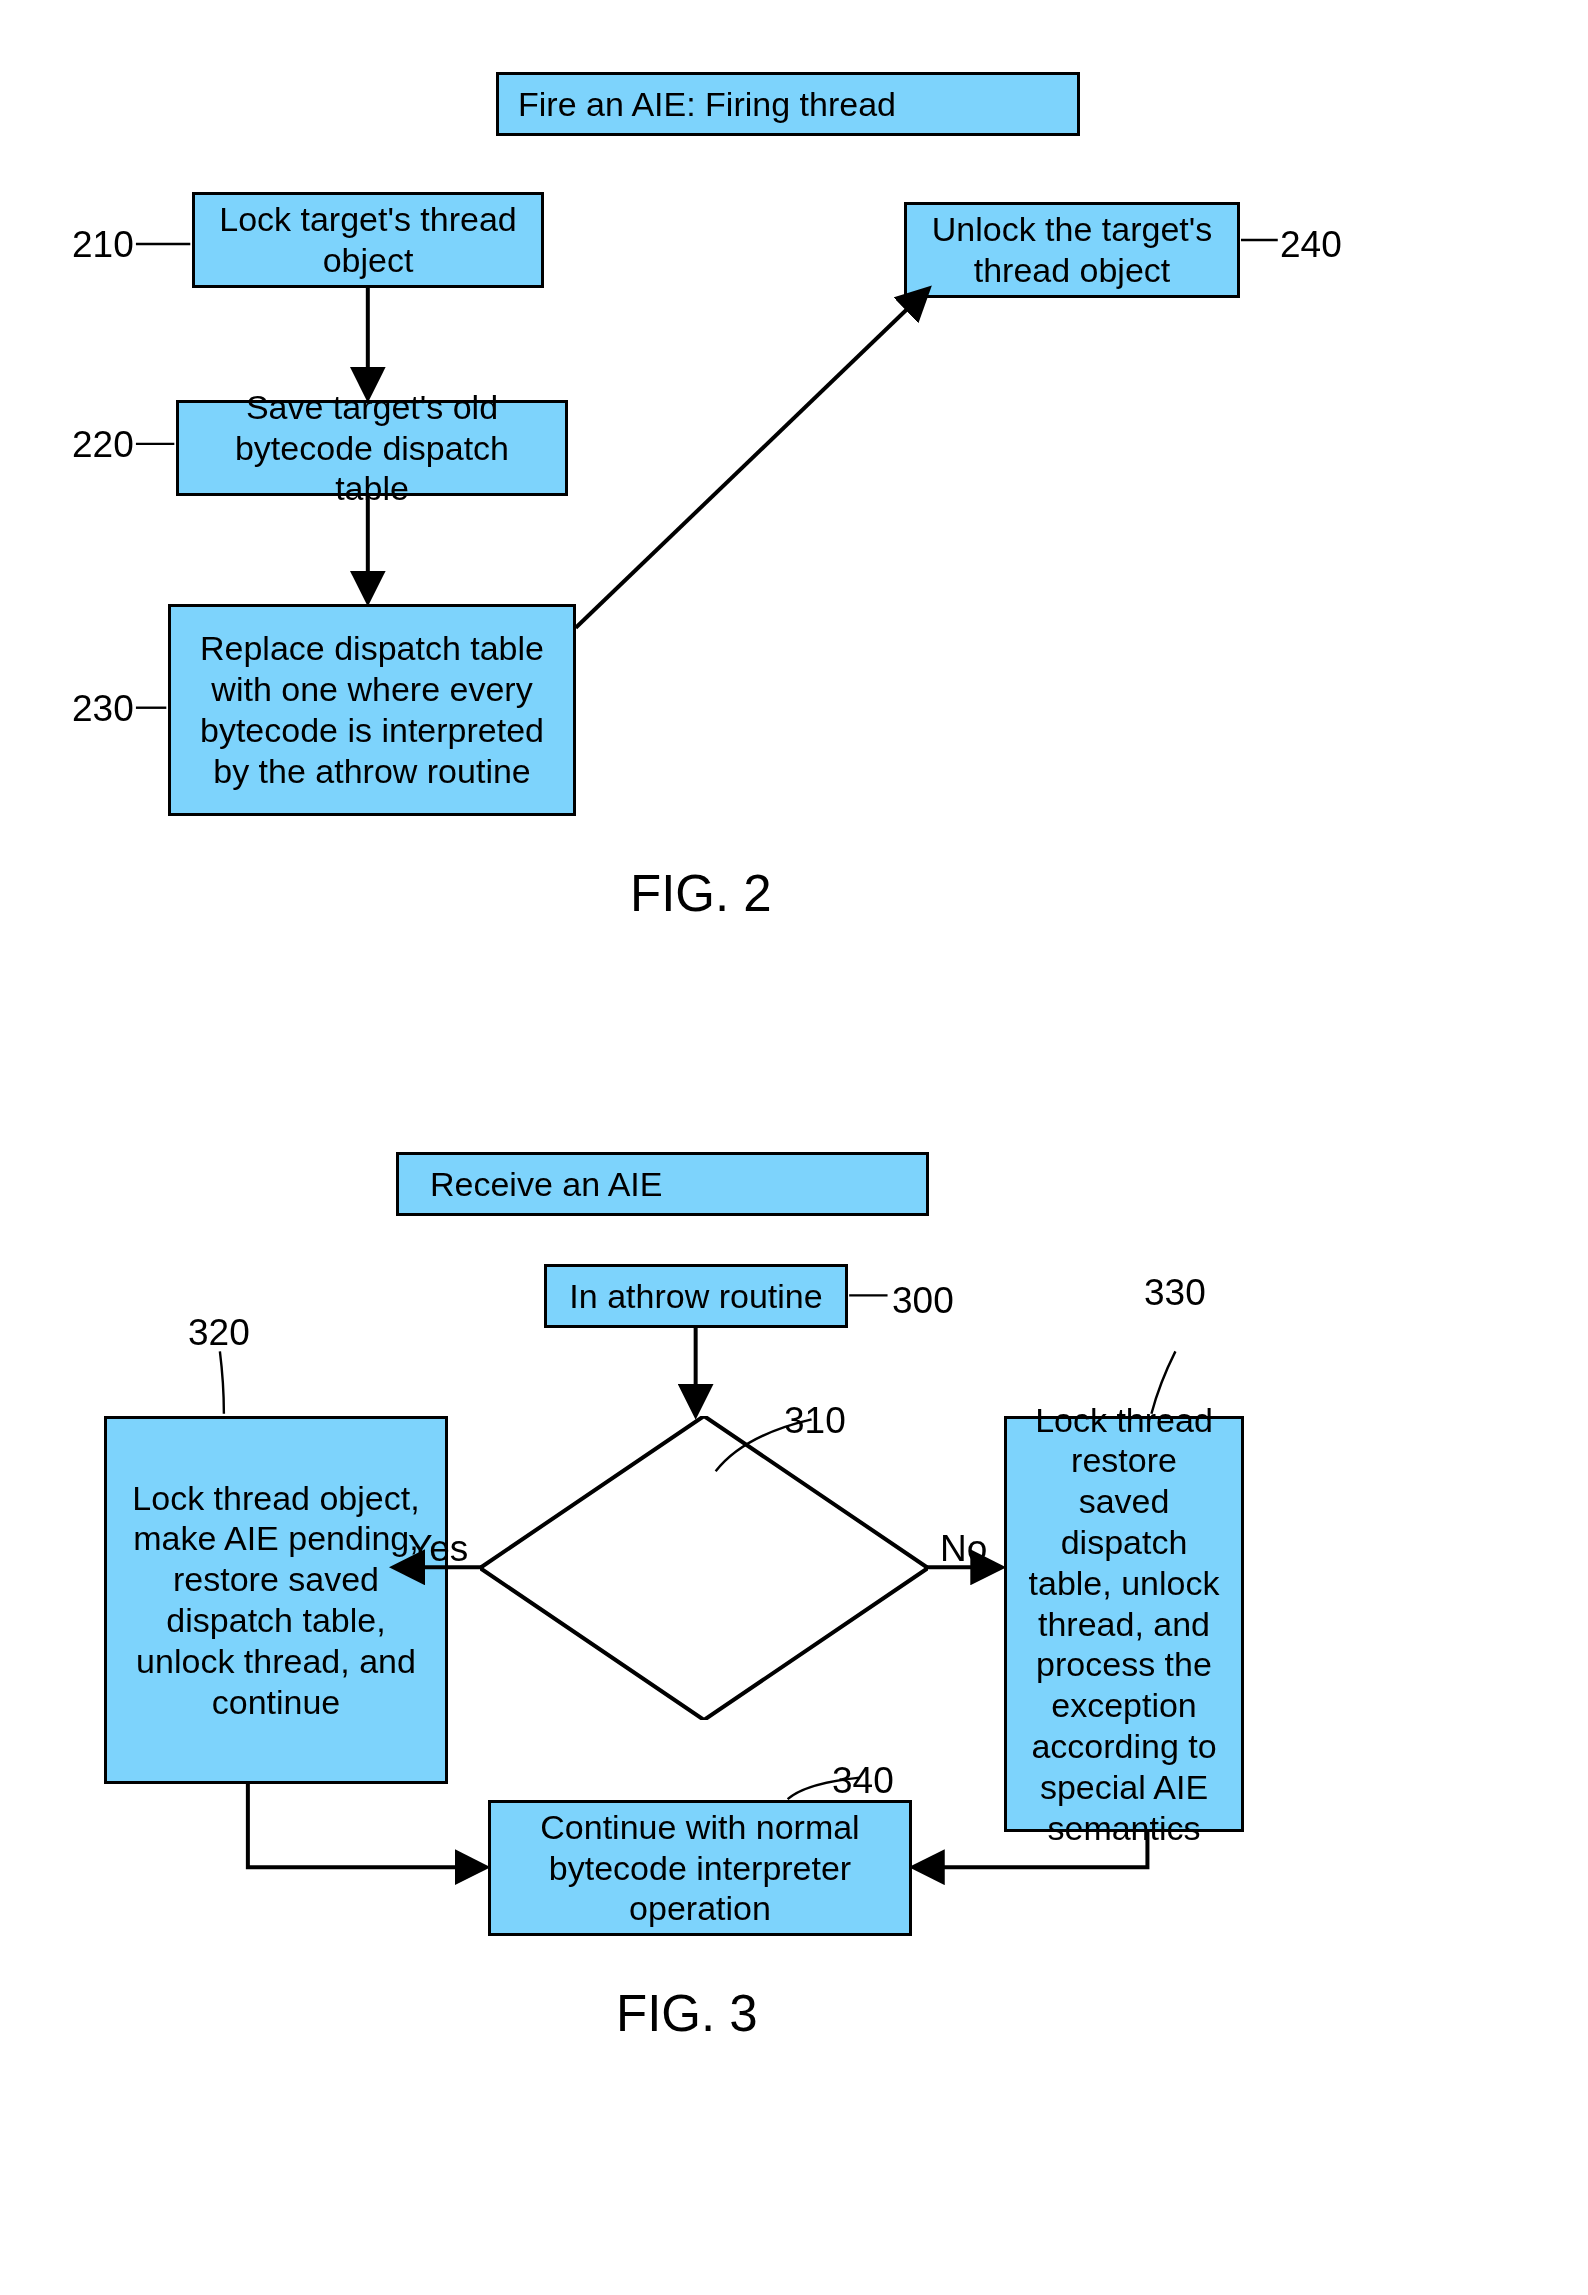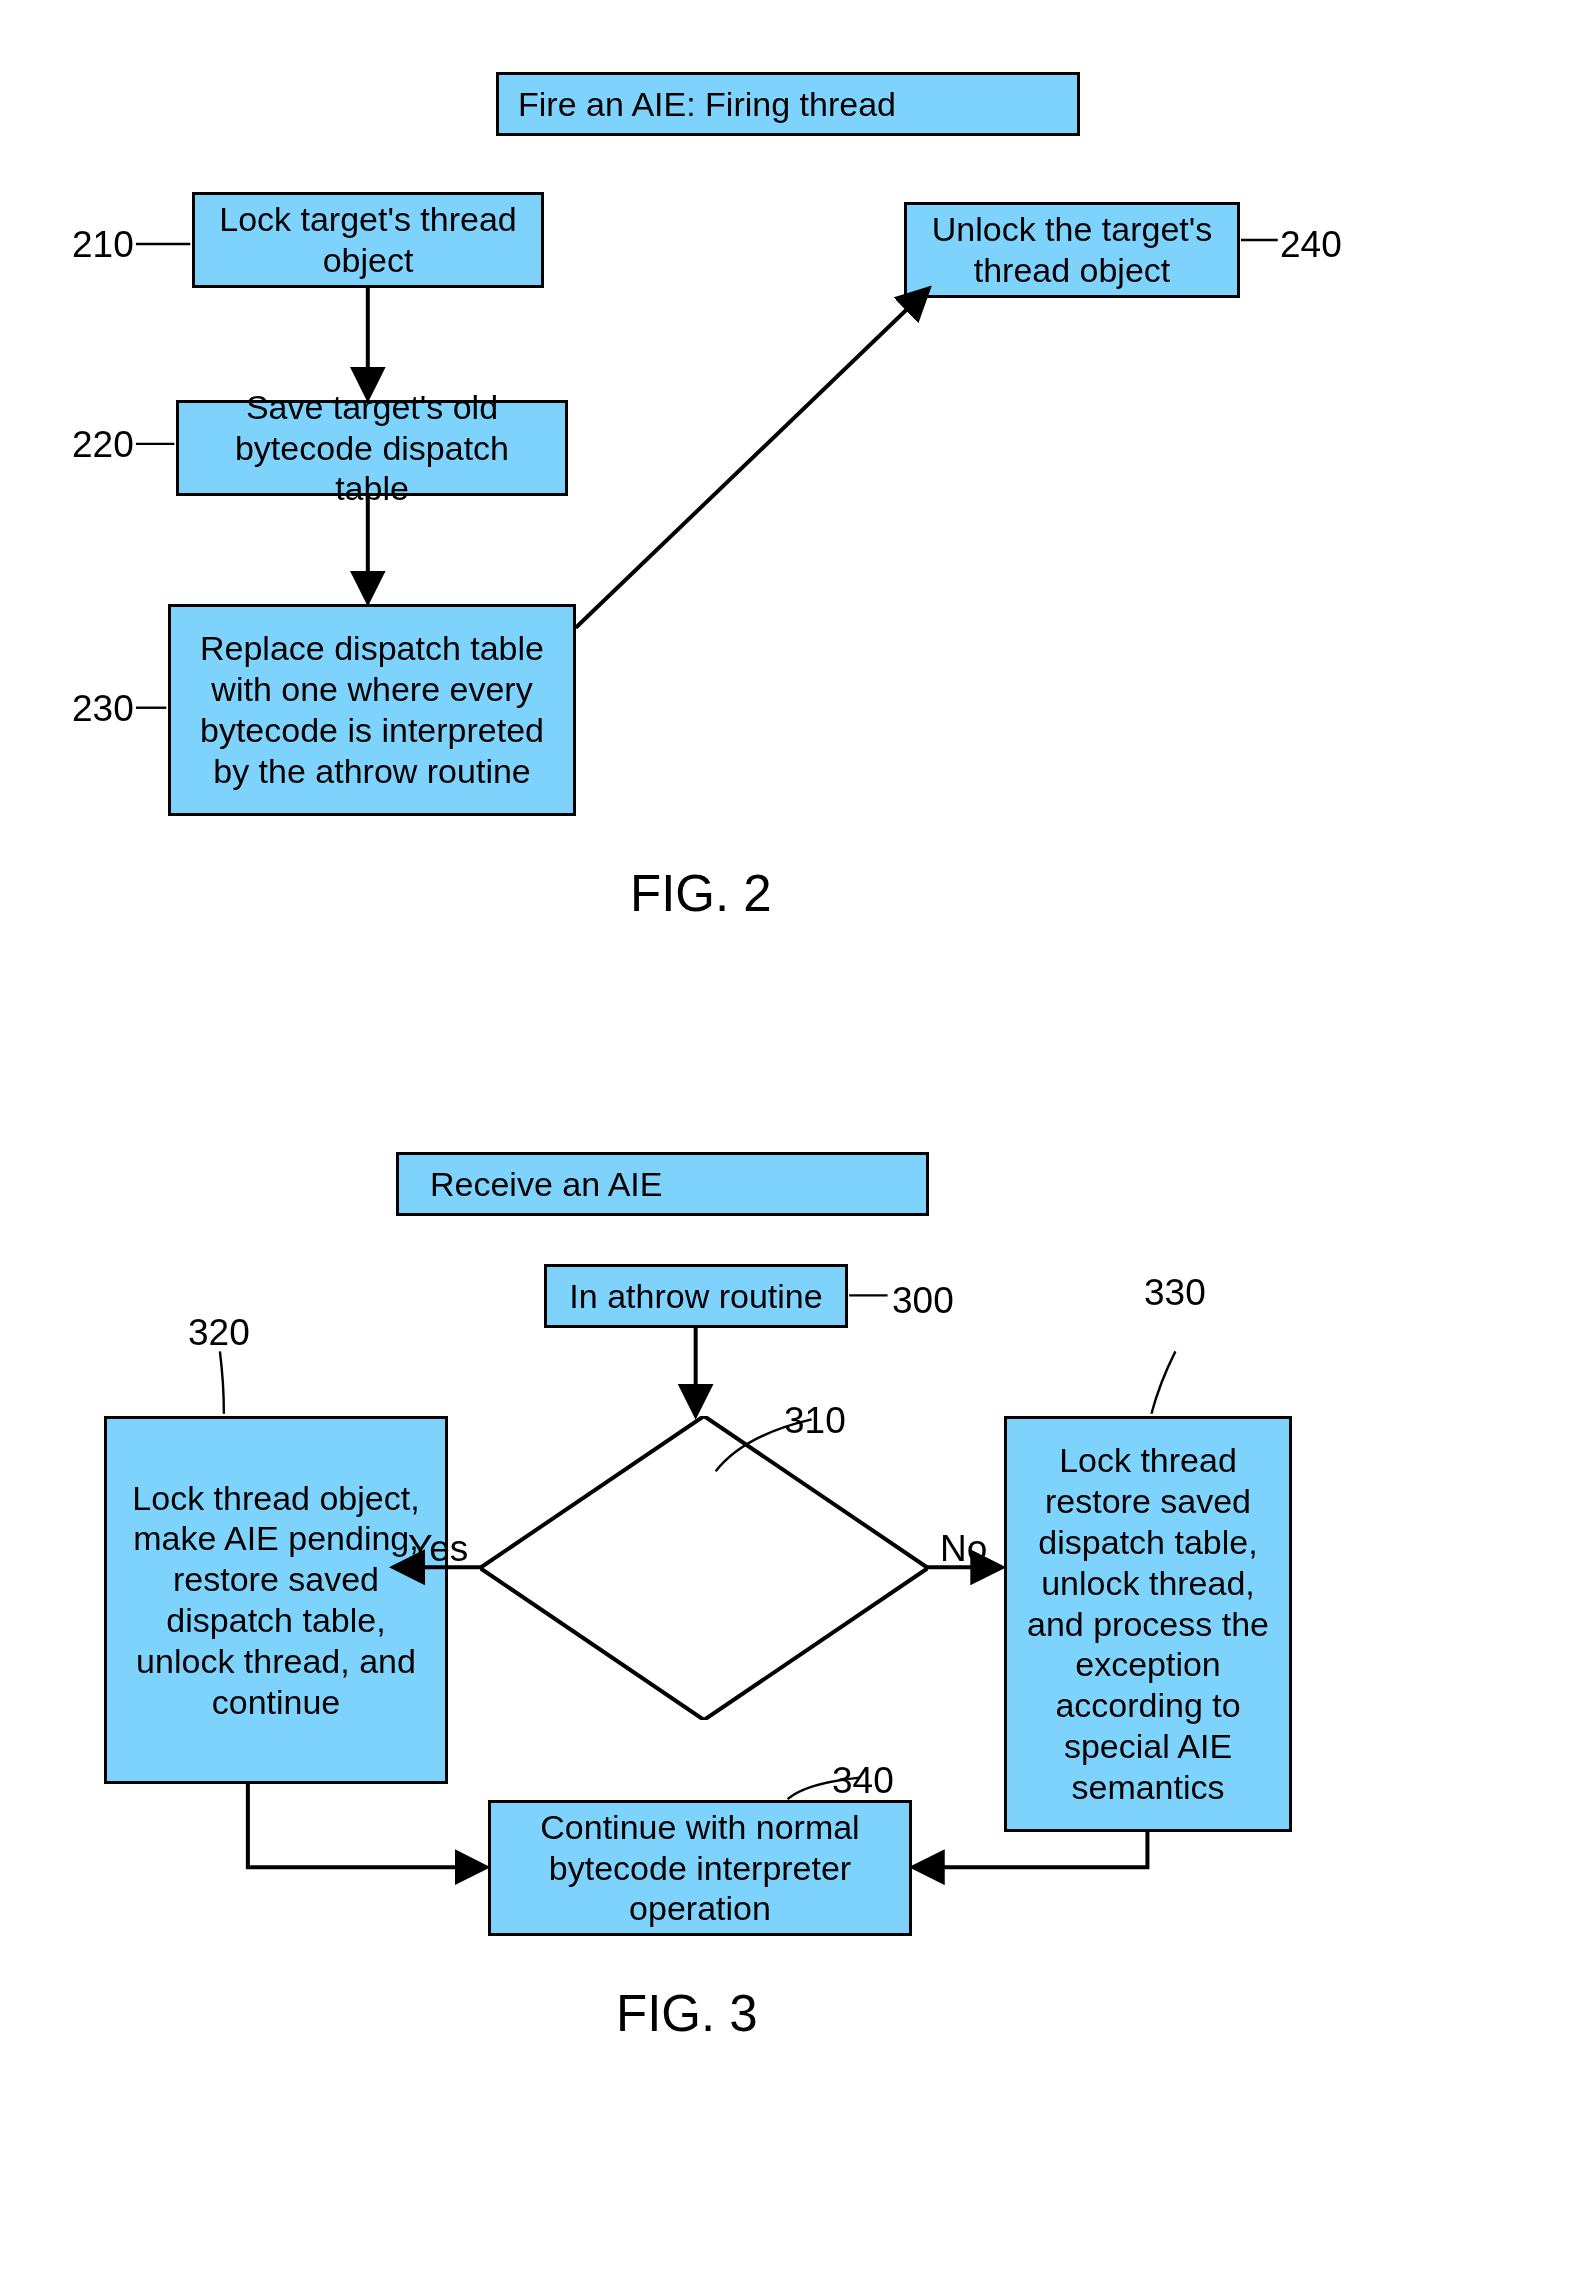--- a/index.html
+++ b/index.html
@@ -68,21 +68,21 @@
 <div style="position:absolute; left:480px; top:1416px; width:448px; height:304px;">
   <svg width="448" height="304" viewBox="0 0 560 380" style="position:absolute; left:0; top:0;">
     <polygon points="280,0 560,190 280,380 0,190" fill="#fff" stroke="#000" stroke-width="5"></polygon>
   </svg>
 </div>
 <div class="label" style="left:784px; top:1400px;">310</div>
 
 <div class="box" style="left:104px; top:1416px; width:344px; height:368px;">Lock thread object, make AIE pending, restore saved dispatch table, unlock thread, and continue</div>
 <div class="label" style="left:188px; top:1312px;">320</div>
 
-<div class="box" style="left:1004px; top:1416px; width:288px; height:416px;">Lock thread restore saved dispatch table, unlock thread, and process the exception according to special AIE semantics</div>
+<div class="box" style="left:1004px; top:1416px; width:240px; height:416px;">Lock thread restore saved dispatch table, unlock thread, and process the exception according to special AIE semantics</div>
 <div class="label" style="left:1144px; top:1272px;">330</div>
 
 <div class="box" style="left:488px; top:1800px; width:424px; height:136px;">Continue with normal bytecode interpreter operation</div>
 <div class="label" style="left:832px; top:1760px;">340</div>
 
 <div class="label" style="left:408px; top:1528px;">Yes</div>
 <div class="label" style="left:940px; top:1528px;">No</div>
 
 <div class="fig-label" style="left:616px; top:1984px;text-align:center;">FIG. 3</div>
 

